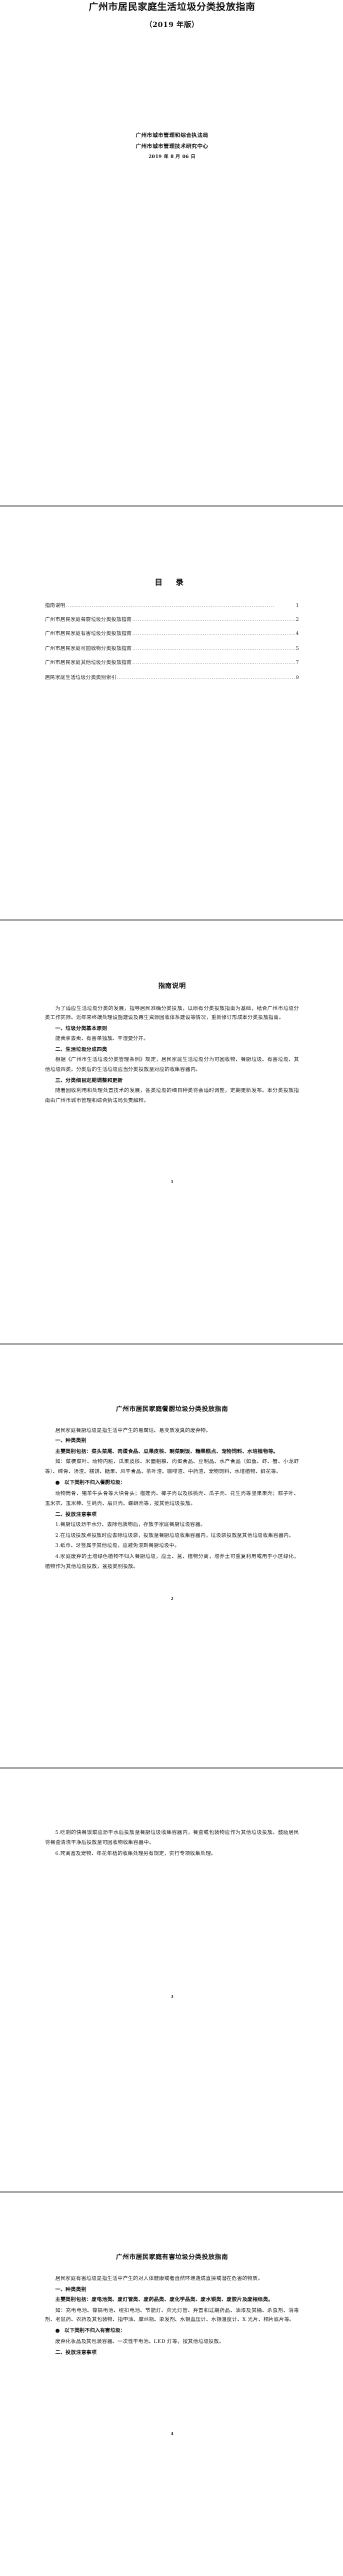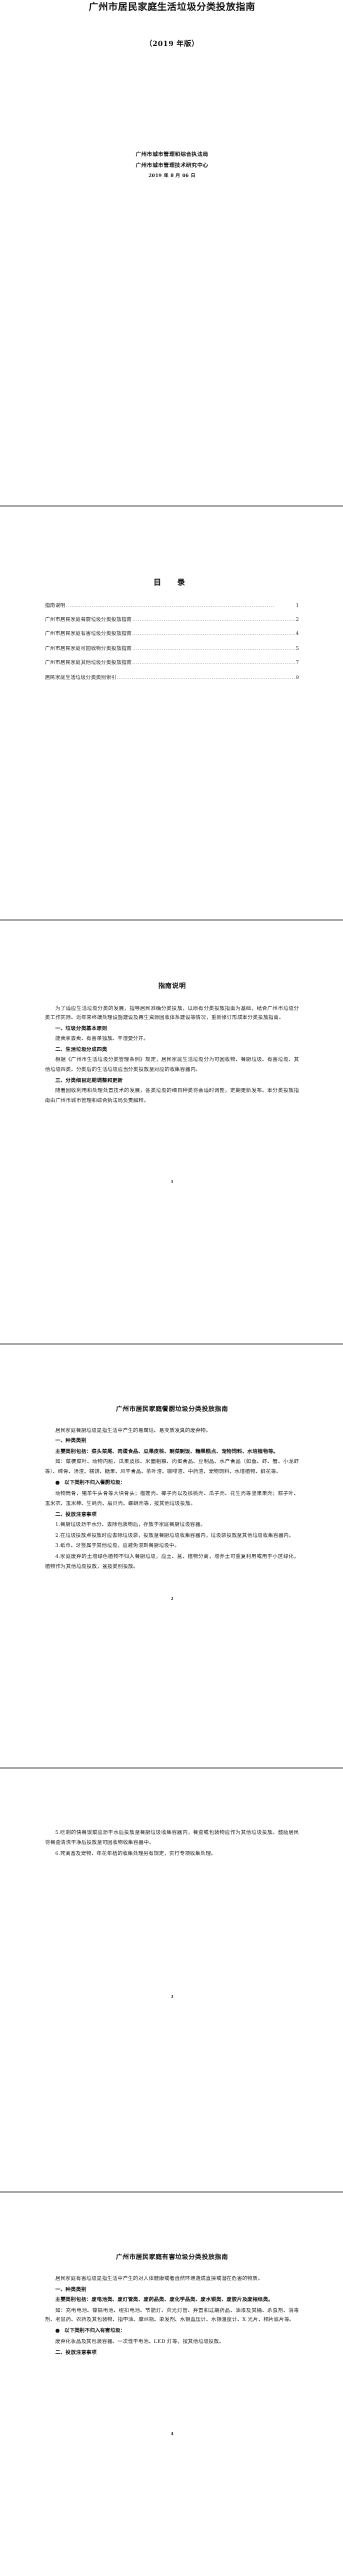--- a/index.html
+++ b/index.html
@@ -55,21 +55,21 @@
     line-height: 1.5;
     white-space: nowrap;
   }
   .cover-version {
     text-align: center;
     font-family: "DejaVu Serif", "Liberation Serif", serif;
     font-weight: bold;
     font-size: 7.2px;
     letter-spacing: 0.3px;
     color: #111111;
-    margin-top: 24px;
+    margin-top: 5px;
   }
   .cover-issuer {
     margin-top: 101px;
     text-align: center;
   }
   .cover-issuer div {
     font-family: "DejaVu Serif", "Liberation Serif", serif;
     font-weight: bold;
     font-size: 5.4px;
     letter-spacing: 0.2px;
@@ -80,21 +80,21 @@
     font-size: 4.6px;
     letter-spacing: 0.2px;
   }
 
   
   .toc-page {
     height: 412px;
   }
   .toc-heading {
     text-align: center;
-    font-family: Liberation Mono, monospace;
+    font-family: Liberation Serif, serif;
     font-weight: bold;
     font-size: 7.7px;
     letter-spacing: 5.7px;
     padding-top: 69px;
     color: #111111;
   }
   .toc-list {
     margin-top: 15.5px;
   }
   .toc-item {

